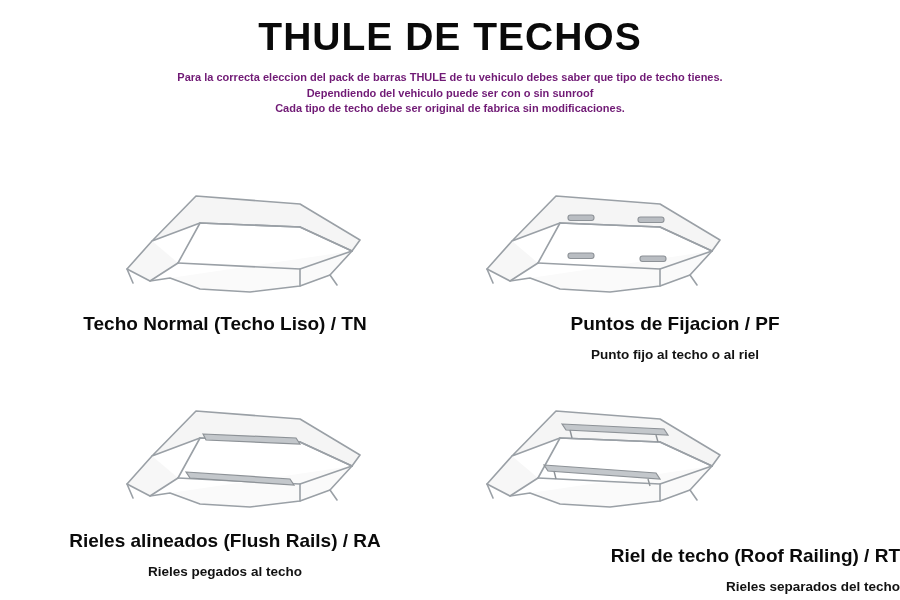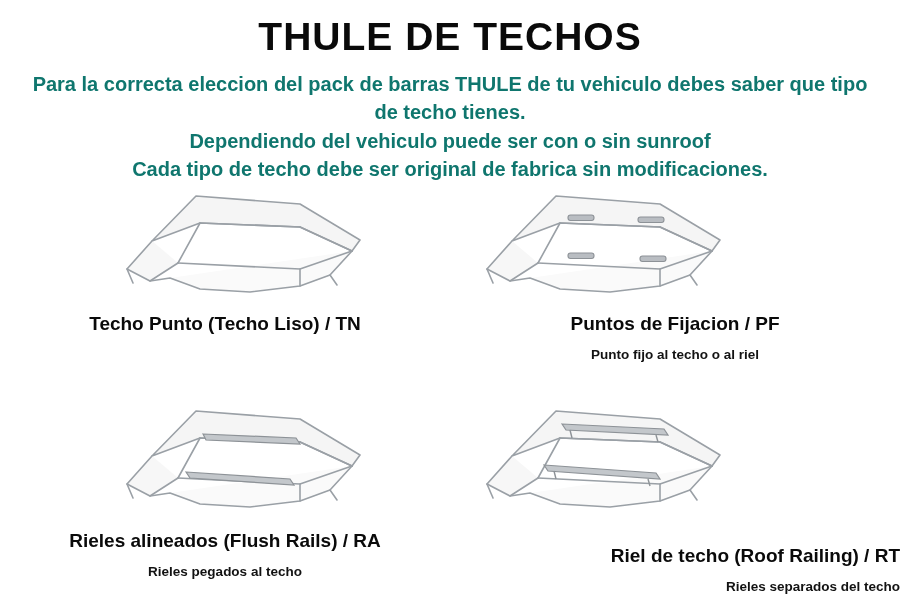--- a/index.html
+++ b/index.html
@@ -30,24 +30,24 @@
     margin: 17px 0 0 0;
     line-height: 1.05;
     color: #0a0a0a;
   }
   .subtitle-block {
     text-align: center;
     margin-top: 12px;
     padding: 0 26px;
   }
   .subtitle-line {
-    font-size: 20px;
+    font-size: 11px;
     font-weight: bold;
     line-height: 1.42;
-    color: #0f766e;
+    color: #701a75;
   }
   .grid {
     position: absolute;
     top: 148px;
     left: 0;
     width: 900px;
     height: 450px;
   }
   .cell {
     position: absolute;
@@ -119,21 +119,21 @@
             <path d="M300 62 L352 86"></path>
             <path d="M352 86 L330 110 L300 121 L250 127 L200 124 L170 113 L150 116" fill="#fafafa"></path>
             <path d="M178 98 L300 104 L352 86"></path>
             <path d="M300 104 L300 121"></path>
             <path d="M127 104 L133 118"></path>
             <path d="M330 110 L337 120"></path>
           </g>
         </svg>
       </div>
       <div class="caption cap-tn">
-        <div class="caption-main">Techo Punto (Techo Liso) / TN</div>
+        <div class="caption-main">Techo Normal (Techo Liso) / TN</div>
       </div>
     </div>
 
     <div class="cell cell-pf">
       <div class="art">
         <svg width="450" height="150" viewBox="0 0 450 150" xmlns="http://www.w3.org/2000/svg">
           <g fill="none" stroke="#9aa0a6" stroke-width="1.6" stroke-linejoin="round" stroke-linecap="round">
             <path d="M62 76 L106 31 L210 39 L270 75 L262 86 L210 62 L110 58 Z" fill="#f5f5f5"></path>
             <path d="M62 76 L37 104 L60 116 L88 98" fill="#f7f7f7"></path>
             <path d="M88 98 L110 58"></path>

